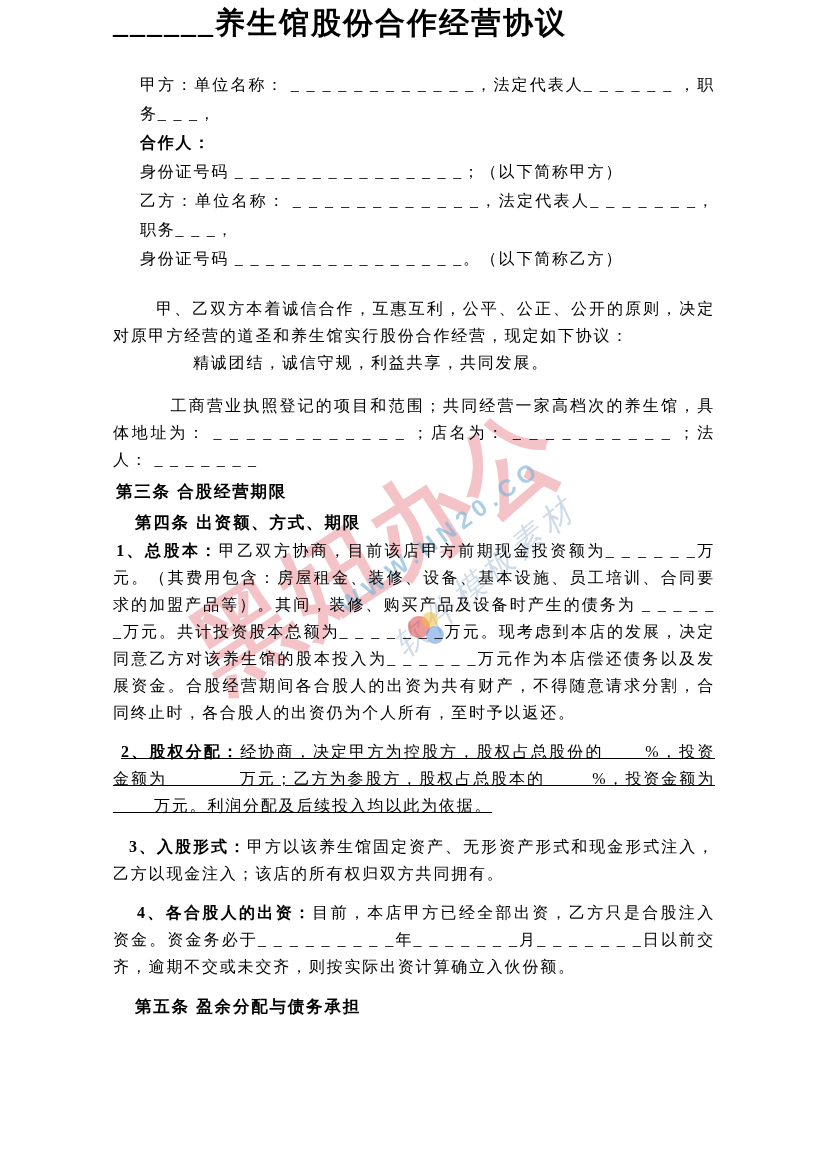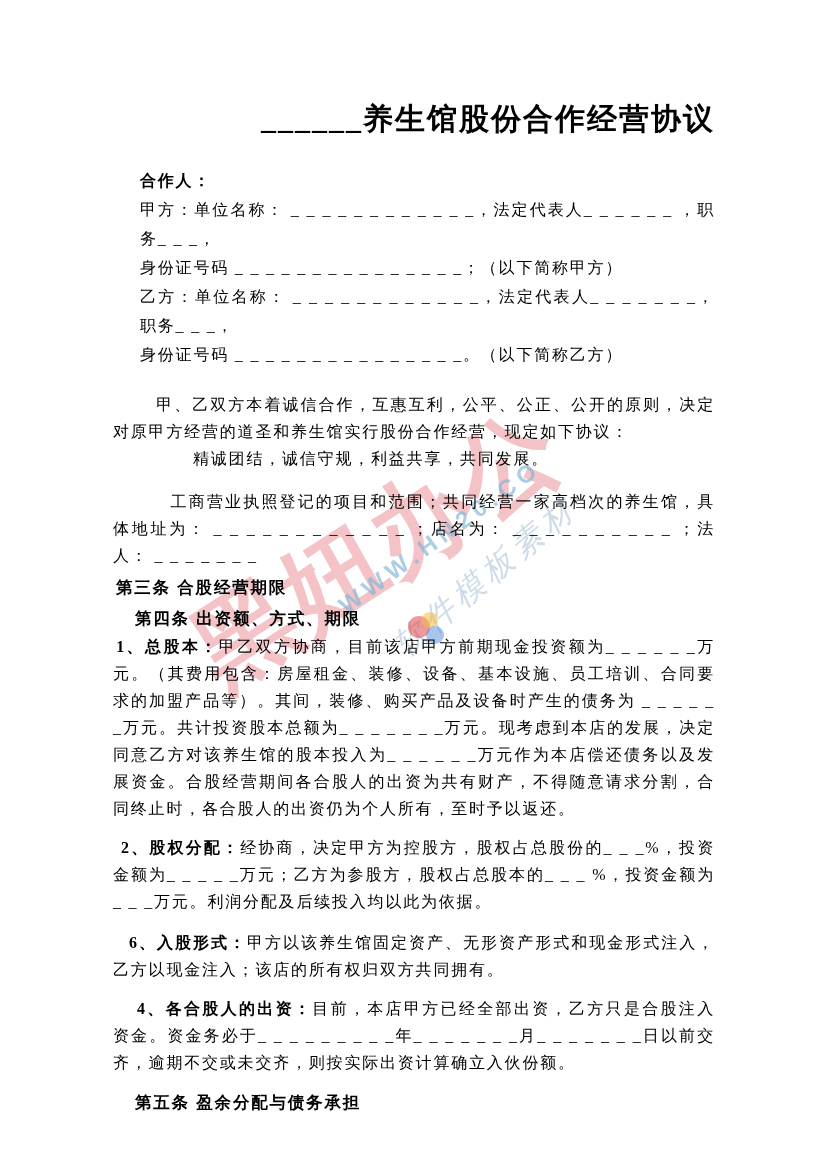--- a/index.html
+++ b/index.html
@@ -19,22 +19,21 @@
     position: relative;
     width: 827px;
     height: 1169px;
     padding: 0;
     z-index: 1;
   }
   .content {
     padding: 0 112px 0 113px;
   }
   .doc-title {
-    margin-top: 96px;
-    text-align: right;
+    text-align: left;
     font-size: 30px;
     font-weight: bold;
     letter-spacing: 2px;
     line-height: 46px;
     white-space: nowrap;
   }
   .para {
     font-size: 16px;
     line-height: 27px;
     letter-spacing: 1.8px;
@@ -58,21 +57,21 @@
   }
   .intro        { margin-top: 22px; text-indent: 2.7em; }
   .h-s1         { margin-top: 24px; margin-left: 7px; }
   .p-s1         { margin-left: 80px; }
   .h-s2         { margin-top: 4px;  margin-left: 7px; }
   .p-s2         { margin-top: 16px;  text-indent: 3.6em; }
   .h-s3         { margin-top: 6px;  margin-left: 3px; }
   .p-s3         { margin-top: 4px;  text-indent: 1em; }
   .h-s4         { margin-top: 6px;  margin-left: 22px; }
   .p-s4i1       { margin-top: 2px;  text-indent: 0.2em; }
-  .p-s4i2       { margin-top: 12px; text-indent: 0.5em; }
+  .p-s4i2       { margin-top: 12px; text-indent: 0.5em; text-decoration: underline; }
   .p-s4i3       { margin-top: 14px; text-indent: 1em; }
   .p-s4i4       { margin-top: 12px; text-indent: 1.5em; }
   .h-s5         { margin-top: 14px; margin-left: 22px; }
 
   
   .watermark {
     position: absolute;
     left: 0; top: 0;
     width: 827px; height: 1169px;
     pointer-events: none;
@@ -141,41 +140,41 @@
     <span class="dot-blue"></span>
   </div>
 </div>
 
 <div class="page">
   <div class="content">
 
     <div class="doc-title">______养生馆股份合作经营协议</div>
 
     <div class="partners">
+      <p class="para">甲方：单位名称： _ _ _ _ _ _ _ _ _ _ _ _，法定代表人_ _ _ _ _ _ ，职务_ _ _，</p>
       <p class="para bold">合作人：</p>
-      <p class="para">甲方：单位名称： _ _ _ _ _ _ _ _ _ _ _ _，法定代表人_ _ _ _ _ _ ，职务_ _ _，</p>
       <p class="para">身份证号码 _ _ _ _ _ _ _ _ _ _ _ _ _ _ _；（以下简称甲方）</p>
       <p class="para">乙方：单位名称： _ _ _ _ _ _ _ _ _ _ _ _，法定代表人_ _ _ _ _ _ _，职务_ _ _，</p>
       <p class="para">身份证号码 _ _ _ _ _ _ _ _ _ _ _ _ _ _ _。（以下简称乙方）</p>
     </div>
 
     <p class="para intro">甲、乙双方本着诚信合作，互惠互利，公平、公正、公开的原则，决定对原甲方经营的道圣和养生馆实行股份合作经营，现定如下协议：</p>
 
     <p class="para p-s1">精诚团结，诚信守规，利益共享，共同发展。</p>
 
     <p class="para p-s2">工商营业执照登记的项目和范围；共同经营一家高档次的养生馆，具体地址为： _ _ _ _ _ _ _ _ _ _ _ _ ；店名为： _ _ _ _ _ _ _ _ _ _ ；法人： _ _ _ _ _ _ _</p>
 
     <p class="heading h-s3">第三条 合股经营期限</p>
 
     <p class="heading h-s4">第四条 出资额、方式、期限</p>
 
     <p class="para p-s4i1"><span class="bold">1、总股本：</span><span>甲乙双方协商，目前该店甲方前期现金投资额为_ _ _ _ _ _万元。（其费用包含：房屋租金、装修、设备、基本设施、员工培训、合同要求的加盟产品等）。其间，装修、购买产品及设备时产生的债务为 _ _ _ _ _ _万元。共计投资股本总额为_ _ _ _ _ _ _万元。现考虑到本店的发展，决定同意乙方对该养生馆的股本投入为_ _ _ _ _ _万元作为本店偿还债务以及发展资金。合股经营期间各合股人的出资为共有财产，不得随意请求分割，合同终止时，各合股人的出资仍为个人所有，至时予以返还。</span></p>
 
     <p class="para p-s4i2"><span class="bold">2、股权分配：</span><span>经协商，决定甲方为控股方，股权占总股份的_ _ _%，投资金额为_ _ _ _ _万元；乙方为参股方，股权占总股本的_ _ _ %，投资金额为 _ _ _万元。利润分配及后续投入均以此为依据。</span></p>
 
-    <p class="para p-s4i3"><span class="bold">6、入股形式：</span><span>甲方以该养生馆固定资产、无形资产形式和现金形式注入，乙方以现金注入；该店的所有权归双方共同拥有。</span></p>
+    <p class="para p-s4i3"><span class="bold">3、入股形式：</span><span>甲方以该养生馆固定资产、无形资产形式和现金形式注入，乙方以现金注入；该店的所有权归双方共同拥有。</span></p>
 
     <p class="para p-s4i4"><span class="bold">4、各合股人的出资：</span><span>目前，本店甲方已经全部出资，乙方只是合股注入资金。资金务必于_ _ _ _ _ _ _ _ _年_ _ _ _ _ _ _月_ _ _ _ _ _ _日以前交齐，逾期不交或未交齐，则按实际出资计算确立入伙份额。</span></p>
 
     <p class="heading h-s5">第五条 盈余分配与债务承担</p>
 
   </div>
 </div>
 
 </body></html>

